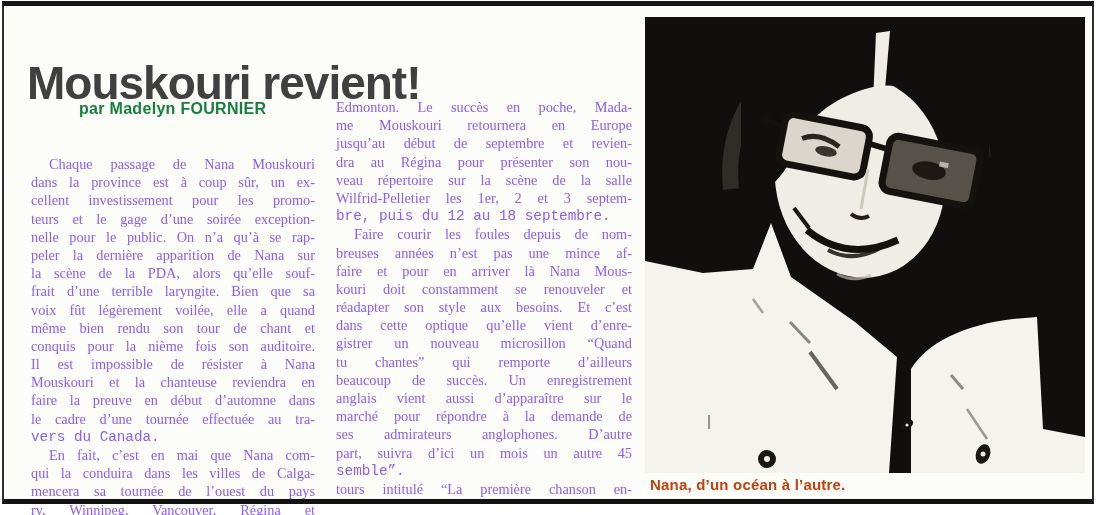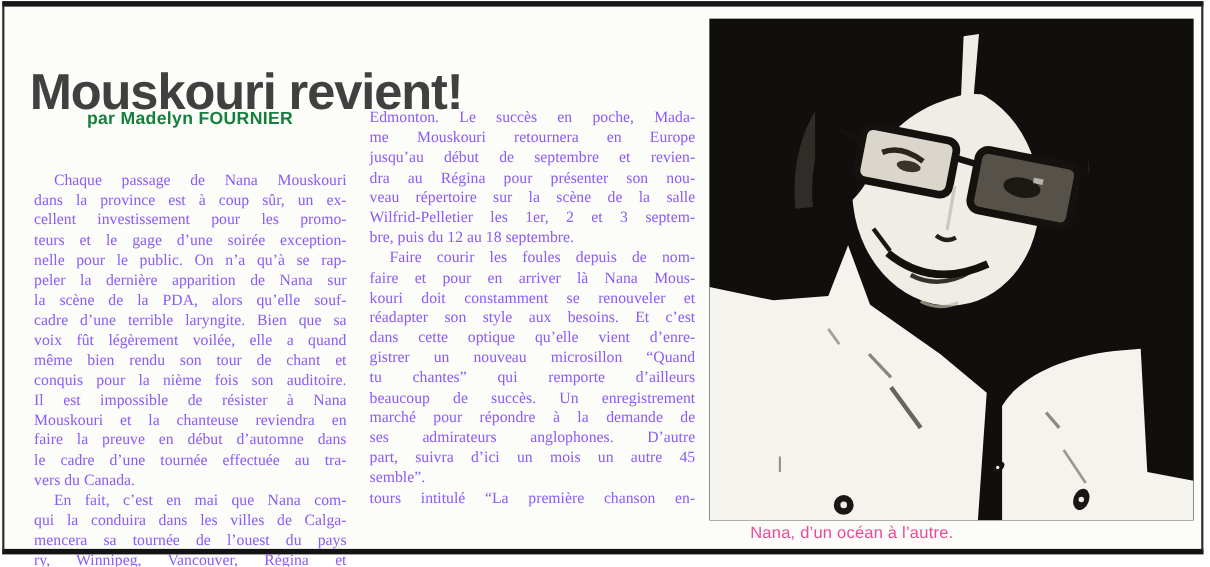--- a/index.html
+++ b/index.html
@@ -46,52 +46,51 @@
   }
   .col-1{left:31px;top:131px;width:284px;margin-top:24px;}
   .col-2{left:336px;top:98px;width:296px;}
   .line{
     text-align:justify;
     text-align-last:justify;
     height:18.2px;
     overflow:visible;
   }
   .line.indent{text-indent:18px;}
-  .line.end{text-align-last:left;}
+  .line.end{text-align-last:left;font-family:Liberation Mono, monospace;}
   .photo{
     position:absolute;left:645px;top:17px;width:440px;height:456px;
     background:var(--photo-black);
   }
   .photo svg{display:block;width:100%;height:100%;}
   .caption{
     position:absolute;left:650px;top:476px;
     font-family:"Liberation Sans", sans-serif;
-    font-weight:normal;font-size:15px;letter-spacing:.2px;
-    color:#ec4899;
-    margin-left:32px;
+    font-weight:bold;font-size:15px;letter-spacing:.2px;
+    color:#c2410c;
   }
 </style>
 </head>
 <body>
 
 <div class="frame"></div>
 
 <h1 class="headline">Mouskouri revient!</h1>
 
 <div class="byline">par Madelyn FOURNIER</div>
 
 <div class="col col-1">
     <div class="line indent">Chaque passage de Nana Mouskouri</div>
     <div class="line">dans la province est à coup sûr, un ex-</div>
     <div class="line">cellent investissement pour les promo-</div>
     <div class="line">teurs et le gage d’une soirée exception-</div>
     <div class="line">nelle pour le public. On n’a qu’à se rap-</div>
     <div class="line">peler la dernière apparition de Nana sur</div>
     <div class="line">la scène de la PDA, alors qu’elle souf-</div>
-    <div class="line">cadre d’une terrible laryngite. Bien que sa</div>
+    <div class="line">frait d’une terrible laryngite. Bien que sa</div>
     <div class="line">voix fût légèrement voilée, elle a quand</div>
     <div class="line">même bien rendu son tour de chant et</div>
     <div class="line">conquis pour la nième fois son auditoire.</div>
     <div class="line">Il est impossible de résister à Nana</div>
     <div class="line">Mouskouri et la chanteuse reviendra en</div>
     <div class="line">faire la preuve en début d’automne dans</div>
     <div class="line">le cadre d’une tournée effectuée au tra-</div>
     <div class="line end">vers du Canada.</div>
     <div class="line indent">En fait, c’est en mai que Nana com-</div>
     <div class="line">qui la conduira dans les villes de Calga-</div>
@@ -101,27 +100,29 @@
 
 <div class="col col-2">
     <div class="line">Edmonton. Le succès en poche, Mada-</div>
     <div class="line">me Mouskouri retournera en Europe</div>
     <div class="line">jusqu’au début de septembre et revien-</div>
     <div class="line">dra au Régina pour présenter son nou-</div>
     <div class="line">veau répertoire sur la scène de la salle</div>
     <div class="line">Wilfrid-Pelletier les 1er, 2 et 3 septem-</div>
     <div class="line end">bre, puis du 12 au 18 septembre.</div>
     <div class="line indent">Faire courir les foules depuis de nom-</div>
+    <div class="line">breuses années n’est pas une mince af-</div>
     <div class="line">faire et pour en arriver là Nana Mous-</div>
     <div class="line">kouri doit constamment se renouveler et</div>
     <div class="line">réadapter son style aux besoins. Et c’est</div>
     <div class="line">dans cette optique qu’elle vient d’enre-</div>
     <div class="line">gistrer un nouveau microsillon “Quand</div>
     <div class="line">tu chantes” qui remporte d’ailleurs</div>
     <div class="line">beaucoup de succès. Un enregistrement</div>
+    <div class="line">anglais vient aussi d’apparaître sur le</div>
     <div class="line">marché pour répondre à la demande de</div>
     <div class="line">ses admirateurs anglophones. D’autre</div>
     <div class="line">part, suivra d’ici un mois un autre 45</div>
     <div class="line end">semble”.</div>
     <div class="line">tours intitulé “La première chanson en-</div>
   </div>
 
 <div class="photo">
   <svg viewBox="0 0 440 456" aria-hidden="true">
 

